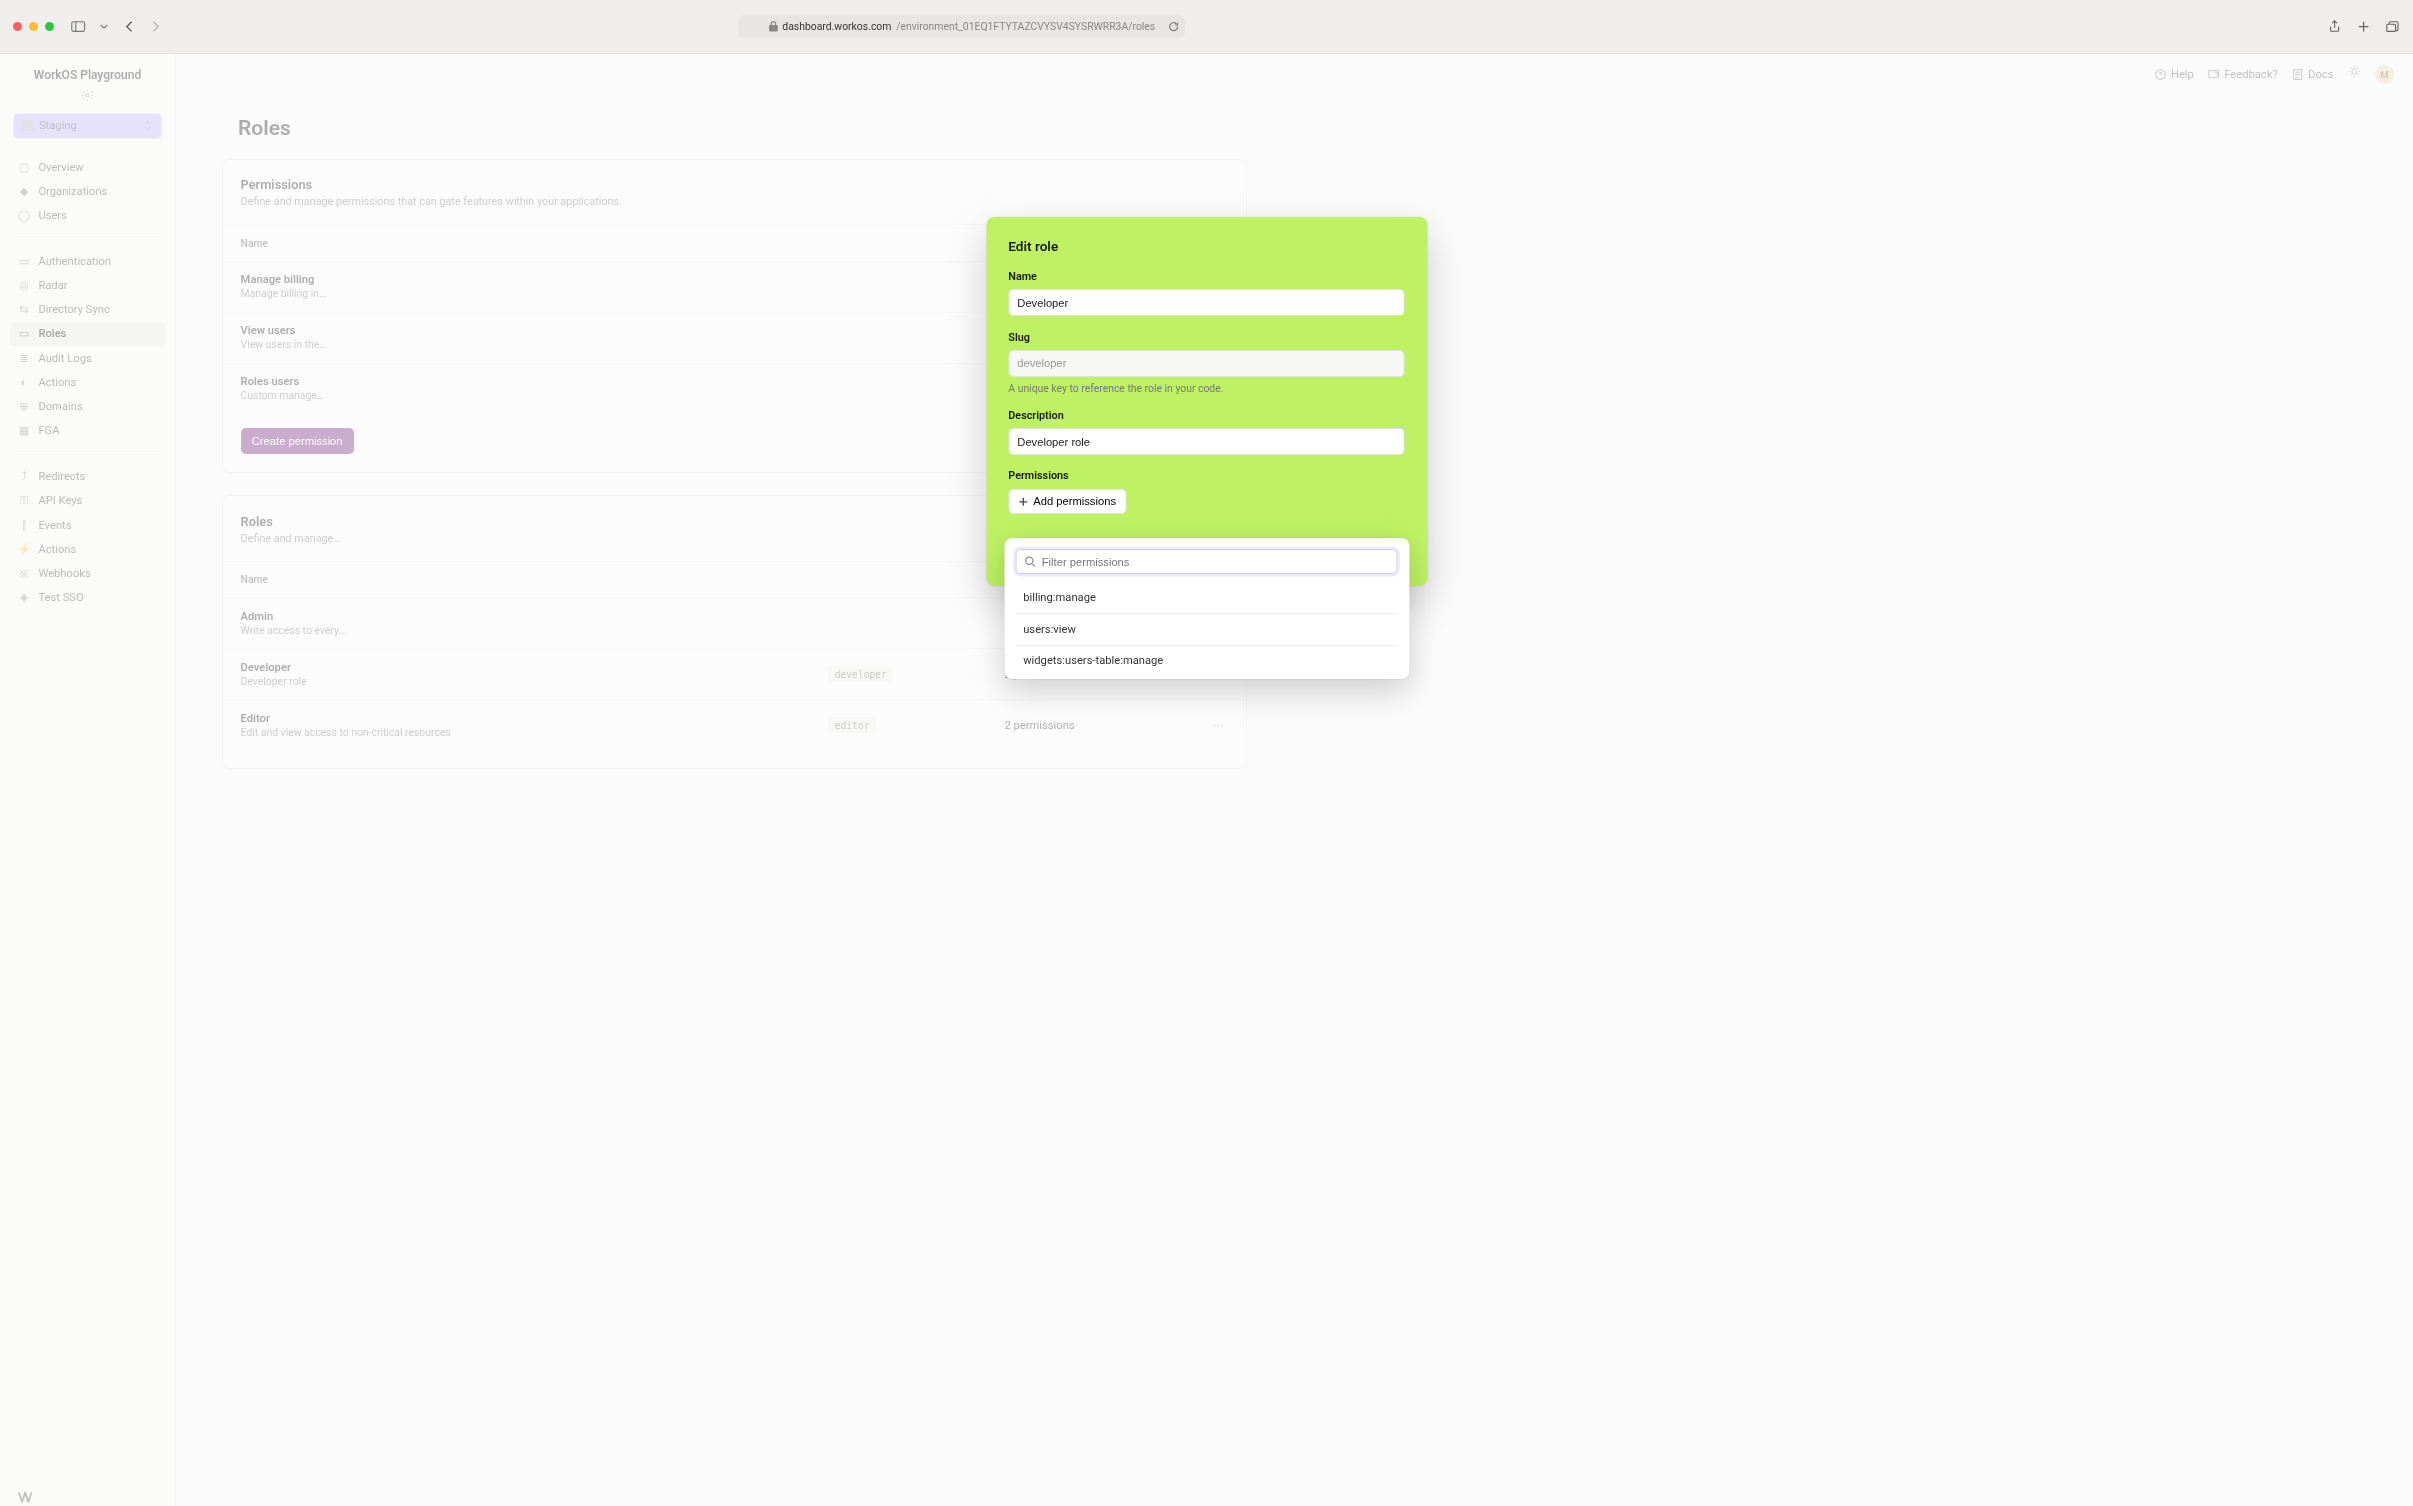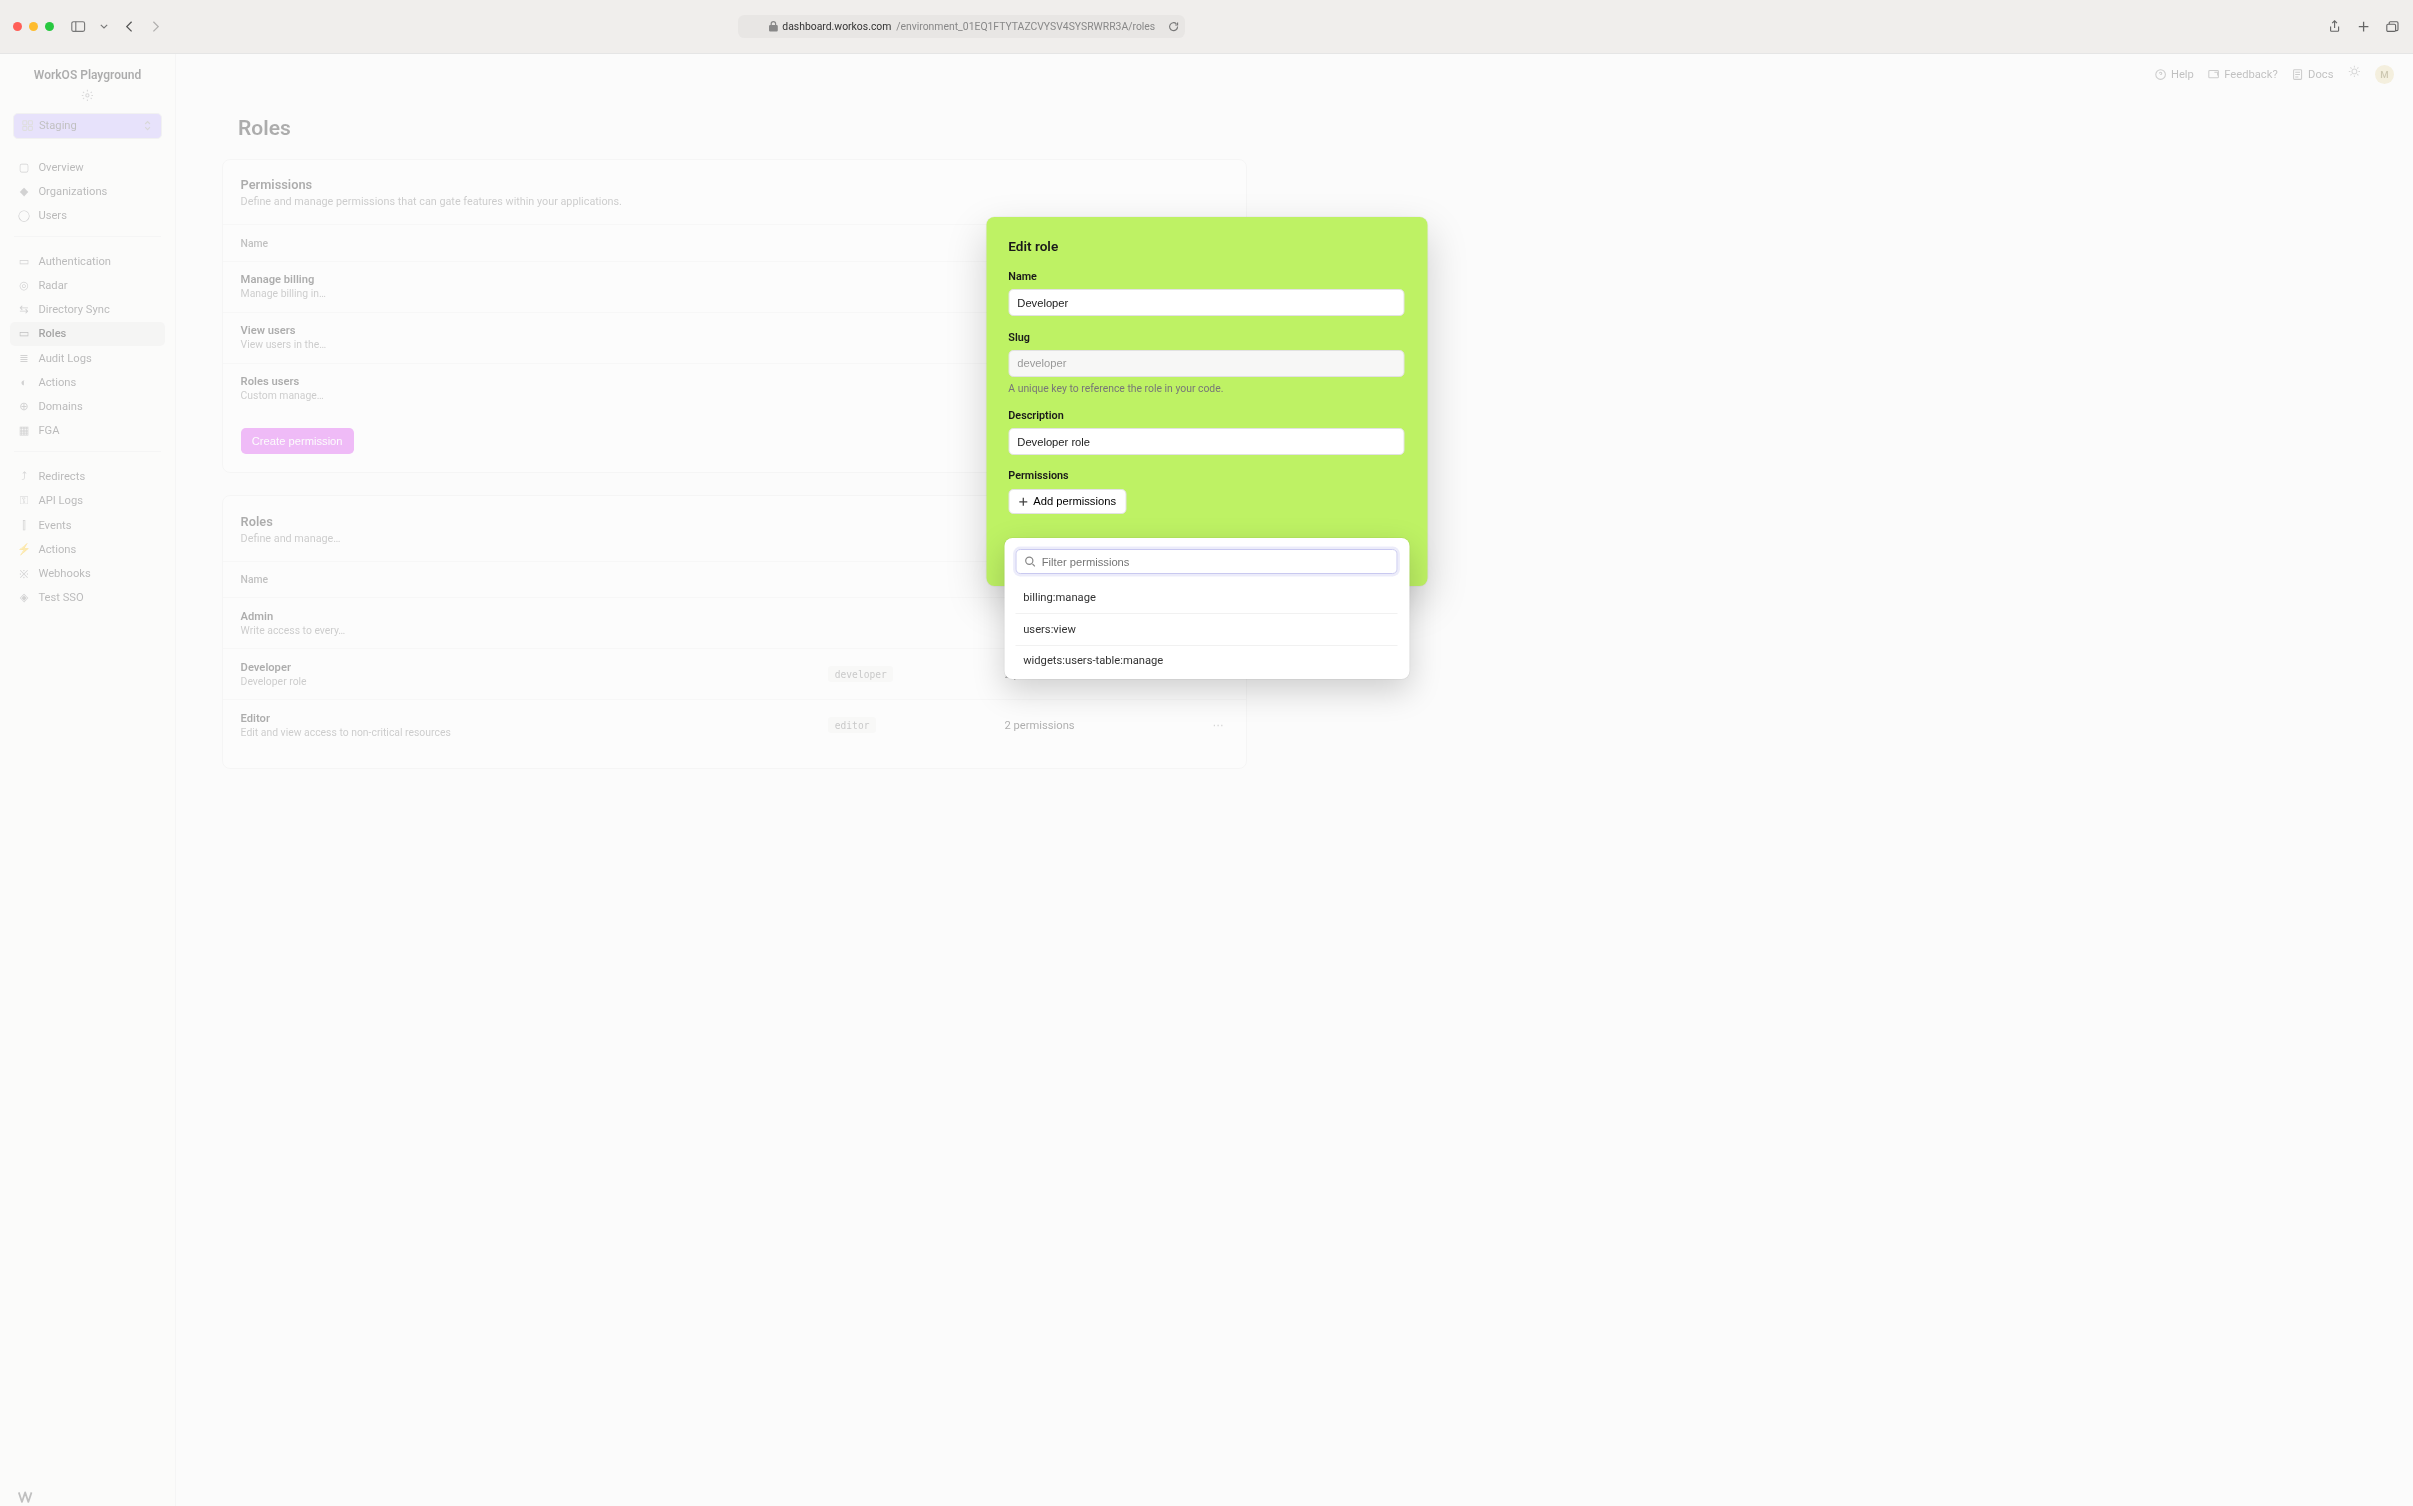--- a/index.html
+++ b/index.html
@@ -112,21 +112,21 @@
 .trow:last-of-type { border-bottom:none; }
 .row-name { font-weight:600; font-size:11.2px; }
 .row-desc { color:#777; font-size:10.4px; margin-top:1.6px; }
 .slug-badge {
   display:inline-block; background:#f3f3f1; color:#6b6b6b;
   font-family: ui-monospace, Menlo, monospace; font-size:9.6px;
   padding:2.4px 6.4px; border-radius:3.2px;
 }
 .more-btn { color:#888; justify-self:end; padding:3.2px; cursor:pointer; letter-spacing:1.6px; }
 .primary-btn {
-  background:#d946ef; color:#fff; border:none; border-radius:4.8px;
+  background:#701a75; color:#fff; border:none; border-radius:4.8px;
   padding:7.2px 11.2px; font-size:11.2px; font-weight:500; cursor:pointer;
   margin: 14.4px 0 0 17.6px;
 }
 
 
 .scrim {
   position:absolute; inset:0; background:rgba(250,250,250,0.65);
 }
 .modal {
   position:absolute; left:50%; top:163px; transform:translateX(-50%);
@@ -315,21 +315,21 @@
         </div>
     </div>
     <div class="nav-divider"></div>
     <div class="nav-section">
       <div class="nav-item">
           <span class="nav-icon">⤴</span>
           <span>Redirects</span>
         </div>
       <div class="nav-item">
           <span class="nav-icon">⚿</span>
-          <span>API Logs</span>
+          <span>API Keys</span>
         </div>
       <div class="nav-item">
           <span class="nav-icon">⫿</span>
           <span>Events</span>
         </div>
       <div class="nav-item">
           <span class="nav-icon">⚡</span>
           <span>Actions</span>
         </div>
       <div class="nav-item">

